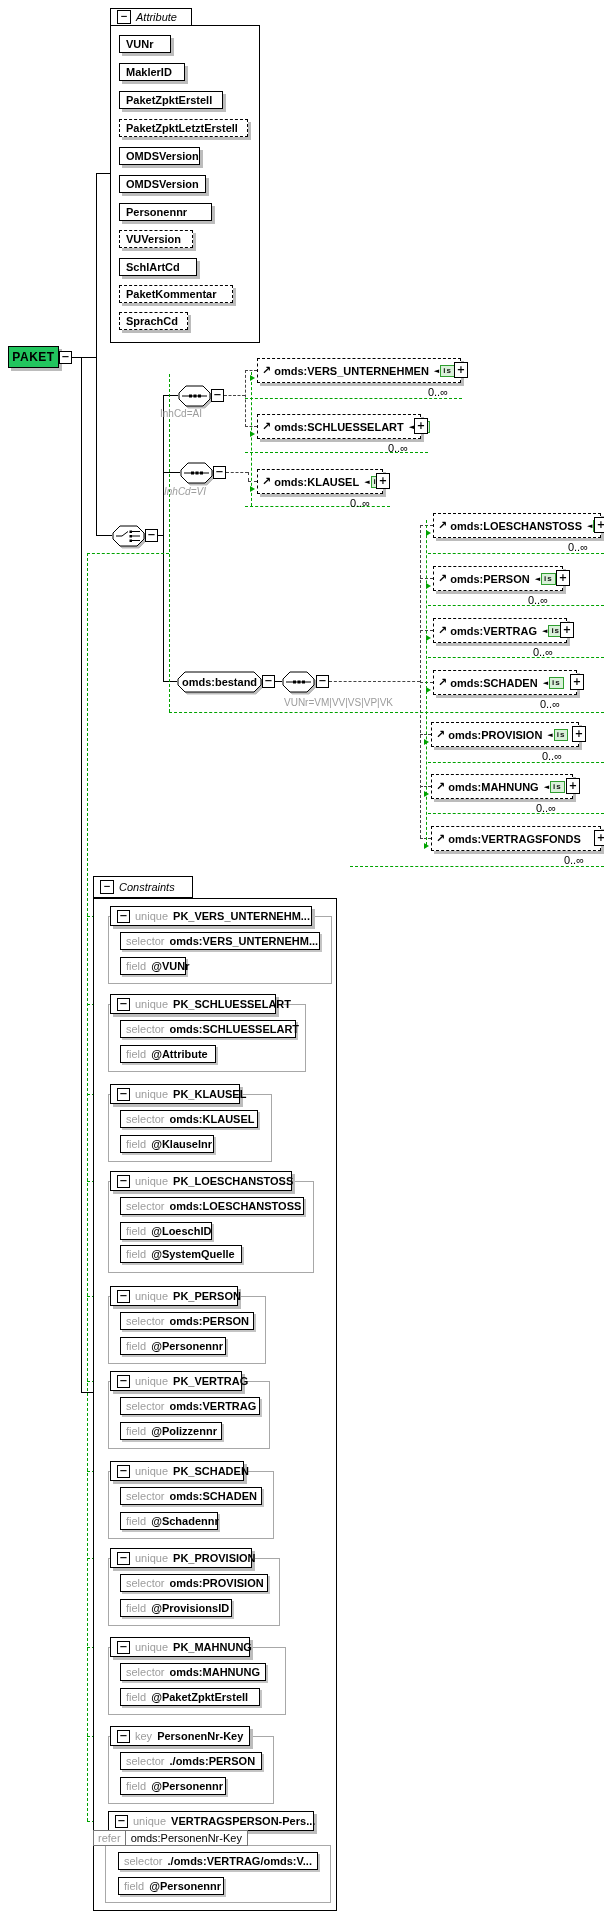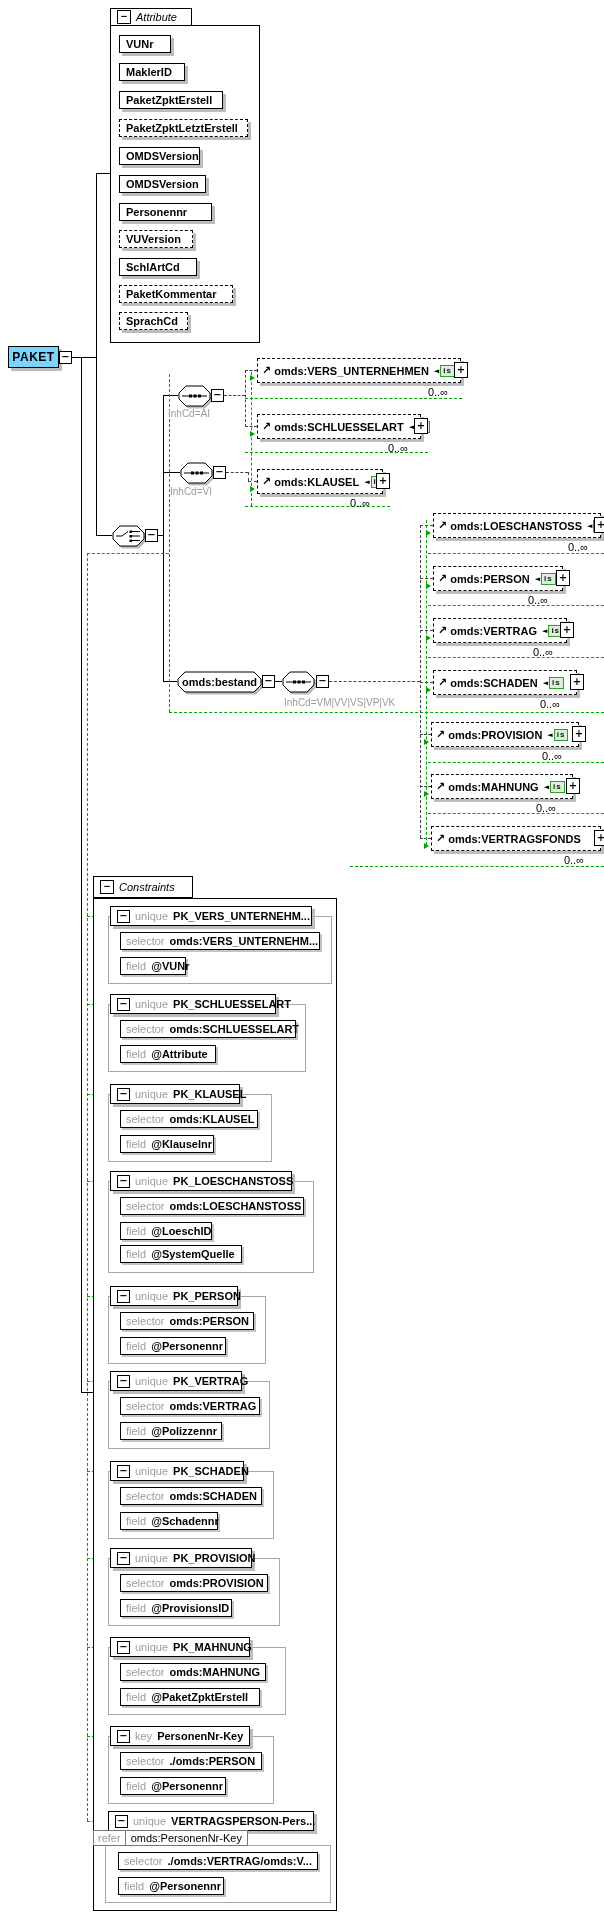--- a/index.html
+++ b/index.html
@@ -12,21 +12,21 @@
   .dvl{position:absolute;width:0;border-left:1px dashed #444;}
   .ghl{position:absolute;height:0;border-top:1px dashed #00a300;}
   .gvl{position:absolute;width:0;border-left:1px dashed #00a300;}
   .gtr{position:absolute;width:0;height:0;border-left:5px solid #00a300;border-top:3px solid transparent;border-bottom:3px solid transparent;}
 
   
   .exp{position:absolute;width:13px;height:13px;background:#fff;border:1px solid #000;box-sizing:border-box;
        font:bold 10px/10px "DejaVu Sans",sans-serif;text-align:center;cursor:pointer;}
 
   
-  .node{position:absolute;background:#7dd3fc;border:1px solid #000;box-shadow:3px 3px 0 #bcbcbc;
+  .node{position:absolute;background:#22c55e;border:1px solid #000;box-shadow:3px 3px 0 #bcbcbc;
         font-weight:bold;font-size:12px;letter-spacing:.5px;display:flex;align-items:center;justify-content:center;box-sizing:border-box;}
 
   
   .attr{position:absolute;height:18px;background:#fff;border:1px solid #000;box-shadow:3px 3px 0 #bcbcbc;
         font-weight:bold;font-size:11px;display:flex;align-items:center;padding:0 6px;box-sizing:border-box;white-space:nowrap;}
   .attr.opt{border-style:dashed;}
 
   
   .el{position:absolute;height:25px;background:#fff;border:1px dashed #000;box-shadow:3px 3px 0 #bcbcbc;
       font-weight:bold;font-size:11px;display:flex;align-items:center;padding:0 4px;box-sizing:border-box;white-space:nowrap;}
@@ -183,46 +183,46 @@
   <div class="exp" style="left:145px;top:529px;">−</div>
 
   <svg class="oct" style="left:178px;top:385px;" width="33" height="22">
     <polygon points="8,1 25,1 32,8 32,14 25,21 8,21 1,14 1,8" fill="#fff" stroke="#000"></polygon>
     <line x1="4" y1="11" x2="29" y2="11" stroke="#000"></line>
     <rect x="11" y="9.5" width="3" height="3" fill="#000"></rect>
       <rect x="15.5" y="9.5" width="3" height="3" fill="#000"></rect>
       <rect x="20" y="9.5" width="3" height="3" fill="#000"></rect>
   </svg>
   <div class="exp" style="left:211px;top:389px;">−</div>
-  <div class="graylab" style="left:168px;top:408px;">InhCd=AI</div>
+  <div class="graylab" style="left:160px;top:408px;">InhCd=AI</div>
 
   <svg class="oct" style="left:180px;top:462px;" width="33" height="22">
     <polygon points="8,1 25,1 32,8 32,14 25,21 8,21 1,14 1,8" fill="#fff" stroke="#000"></polygon>
     <line x1="4" y1="11" x2="29" y2="11" stroke="#000"></line>
     <rect x="11" y="9.5" width="3" height="3" fill="#000"></rect>
       <rect x="15.5" y="9.5" width="3" height="3" fill="#000"></rect>
       <rect x="20" y="9.5" width="3" height="3" fill="#000"></rect>
   </svg>
   <div class="exp" style="left:213px;top:466px;">−</div>
-  <div class="graylab" style="left:170px;top:486px;">InhCd=VI</div>
+  <div class="graylab" style="left:164px;top:486px;font-style:italic;">InhCd=VI</div>
 
   <svg class="oct" style="left:177px;top:671px;" width="85" height="22">
     <polygon points="8,1 77,1 84,8 84,14 77,21 8,21 1,14 1,8" fill="#fff" stroke="#000"></polygon>
     <text x="42.5" y="15" text-anchor="middle" font-size="11" font-weight="bold">omds:bestand</text>
   </svg>
   <div class="exp" style="left:262px;top:675px;">−</div>
   <svg class="oct" style="left:282px;top:671px;" width="33" height="22">
     <polygon points="8,1 25,1 32,8 32,14 25,21 8,21 1,14 1,8" fill="#fff" stroke="#000"></polygon>
     <line x1="4" y1="11" x2="29" y2="11" stroke="#000"></line>
     <rect x="11" y="9.5" width="3" height="3" fill="#000"></rect>
       <rect x="15.5" y="9.5" width="3" height="3" fill="#000"></rect>
       <rect x="20" y="9.5" width="3" height="3" fill="#000"></rect>
   </svg>
   <div class="exp" style="left:316px;top:675px;">−</div>
-  <div class="graylab" style="left:284px;top:697px;">InhCd=VM|VV|VS|VP|VK</div>
+  <div class="graylab" style="left:284px;top:697px;">VUNr=VM|VV|VS|VP|VK</div>
 
   <div class="el" style="left:257px;top:358px;width:204px;">
     <span class="arr">↗</span>
     <span>omds:VERS_UNTERNEHMEN</span>
     <span class="badge">
         <span class="ba">◄</span>
         <span class="bx">is</span>
       </span>
     <span class="plus">+</span>
   </div>

